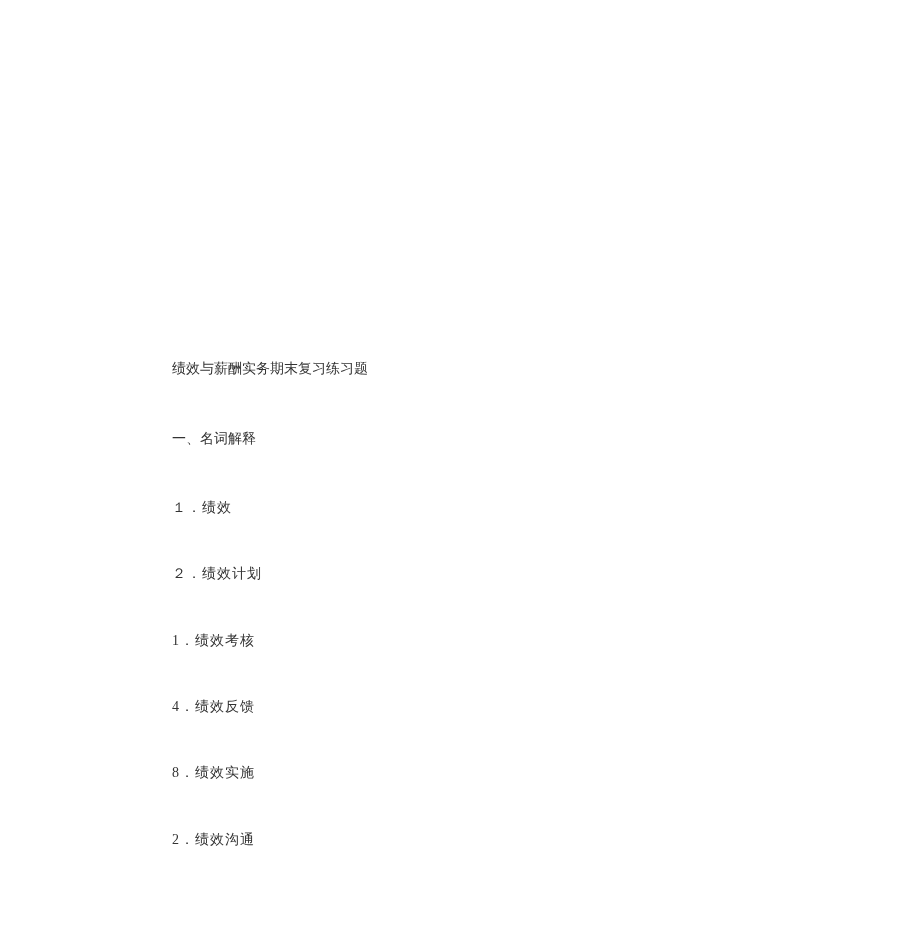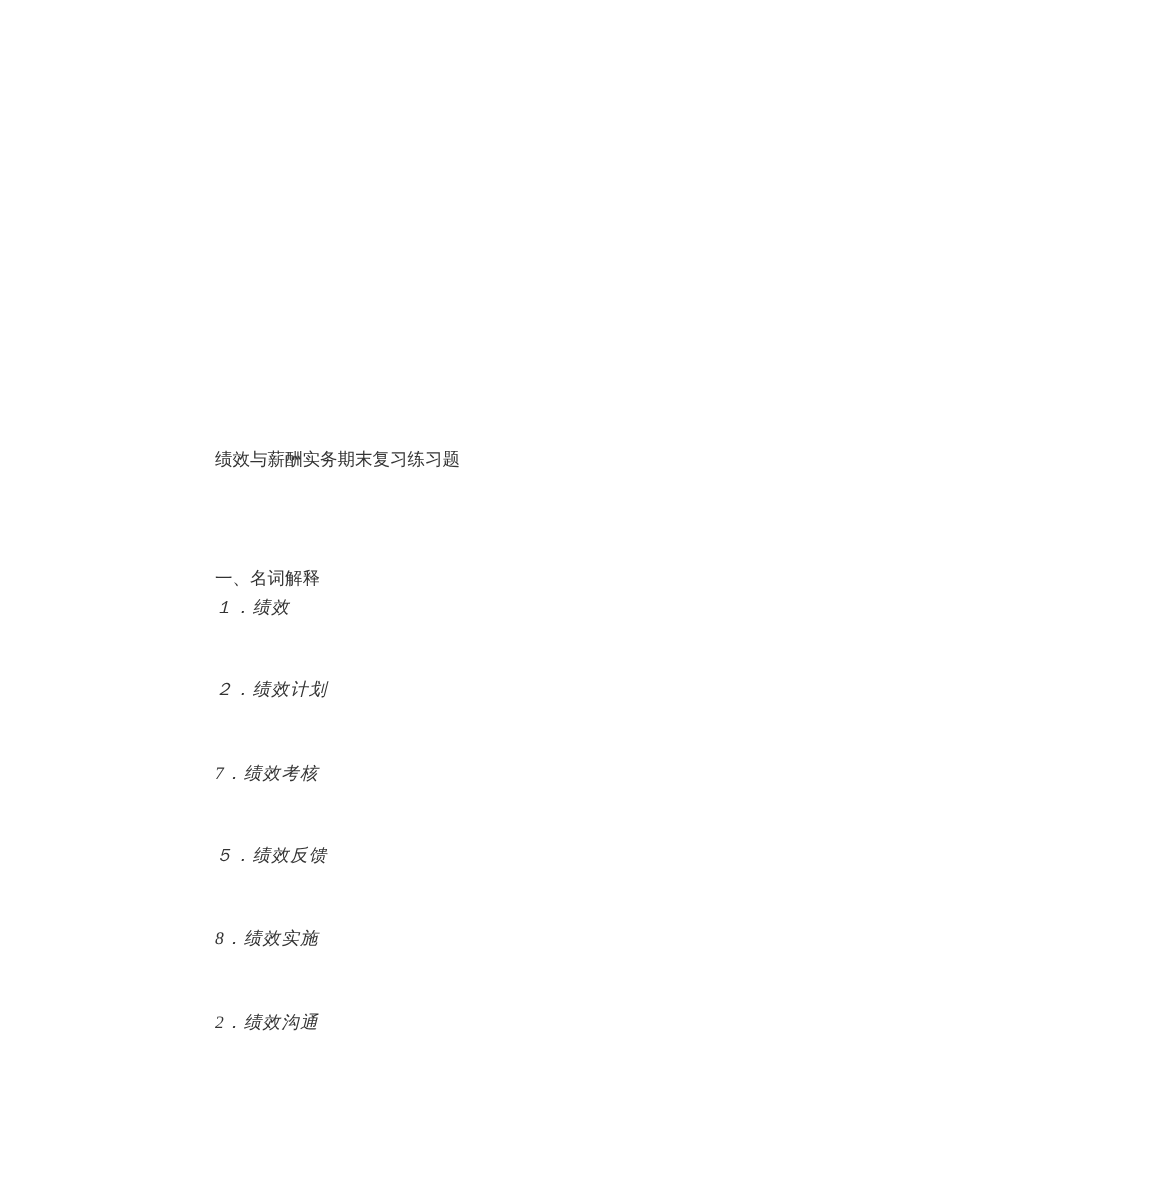--- a/index.html
+++ b/index.html
@@ -17,36 +17,36 @@
       line-height: 1.6;
       position: relative;
     }
     .content {
       position: absolute;
       left: 172px;
       top: 358px;
       width: 580px;
     }
     .title {
-      margin-bottom: 73px;
+      margin-bottom: 48px;
     }
     .section-header {
+      margin-bottom: 46px;
     }
     .list-item {
       margin-bottom: 44px;
       letter-spacing: 1px;
-      font-style: italic;
     }
   </style>
 </head>
 <body>
 
 <div class="content">
   <div class="title">绩效与薪酬实务期末复习练习题</div>
   <div class="section-header">一、名词解释</div>
   <div class="list-item">１．绩效</div>
   <div class="list-item">２．绩效计划</div>
-  <div class="list-item">7．绩效考核</div>
-  <div class="list-item">５．绩效反馈</div>
+  <div class="list-item">1．绩效考核</div>
+  <div class="list-item">4．绩效反馈</div>
   <div class="list-item">8．绩效实施</div>
   <div class="list-item">2．绩效沟通</div>
 
 </div>
 
 </body></html>

